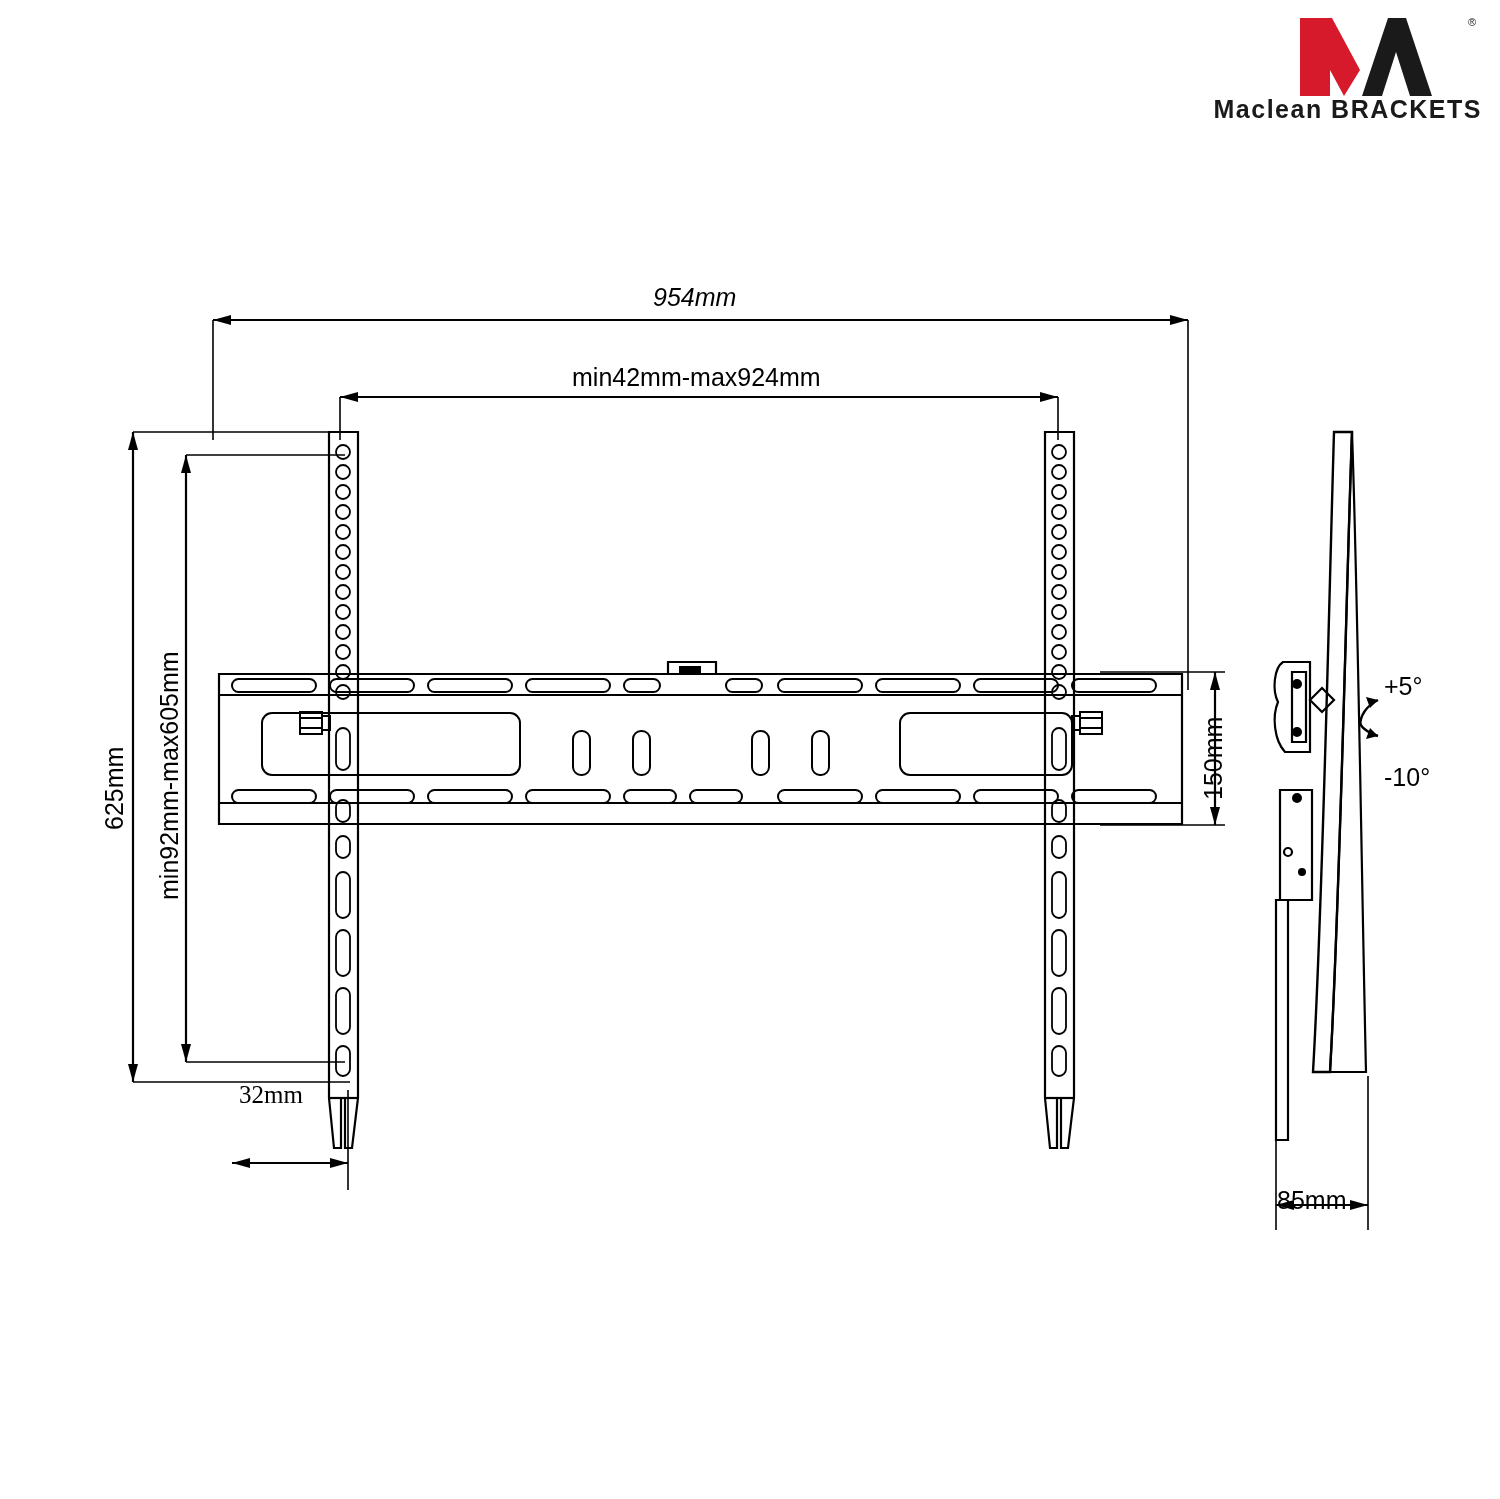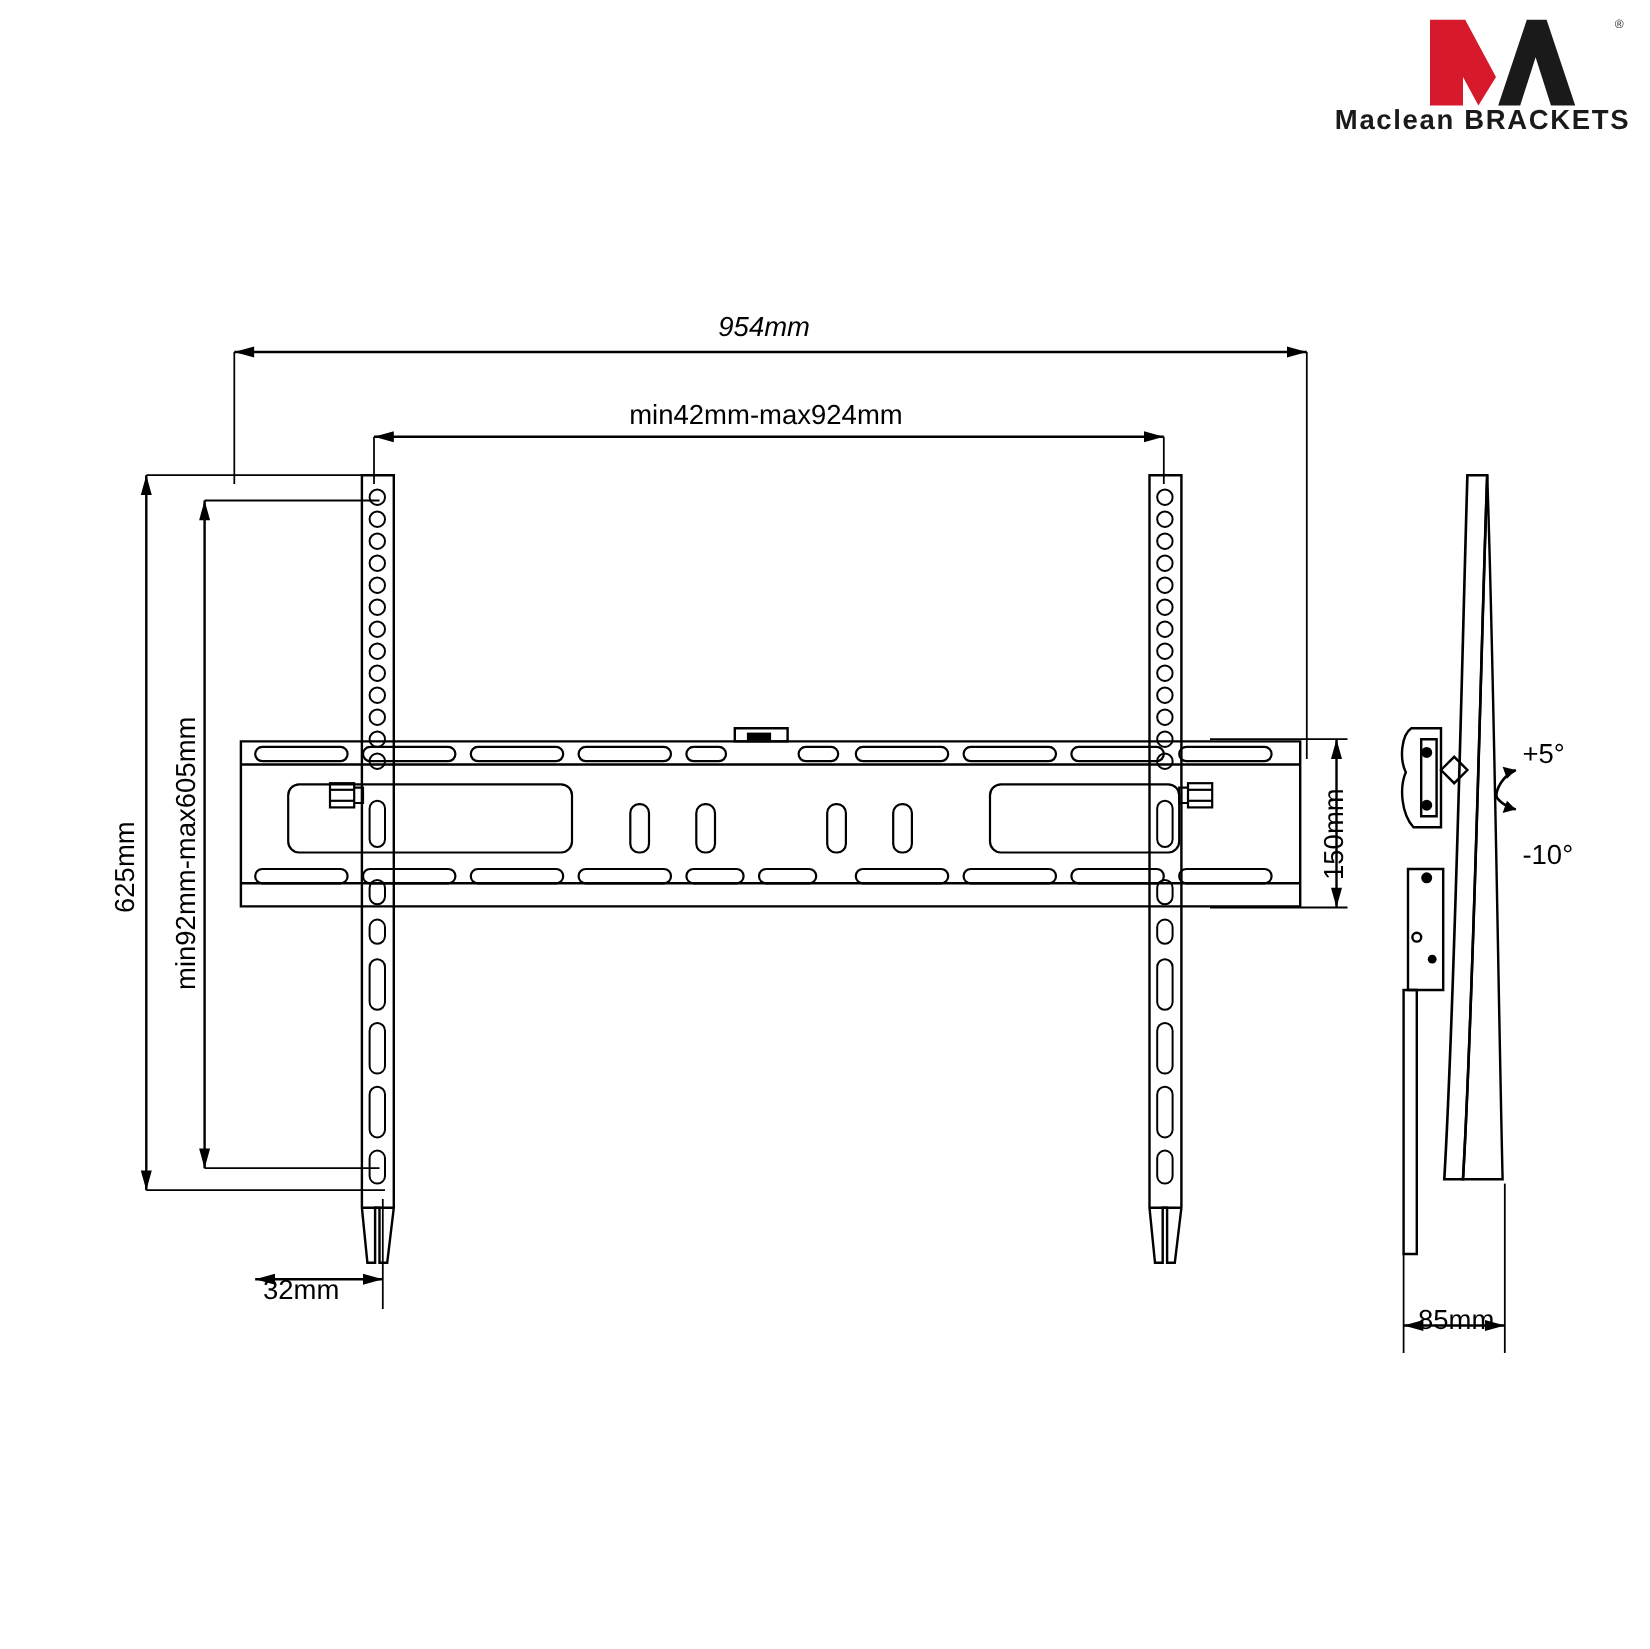--- a/index.html
+++ b/index.html
@@ -282,21 +282,21 @@
   <div class="dim-label" style="left:653px; top:283px;font-style:italic;">954mm</div>
 
   <div class="dim-label" style="left:536px; top:363px;margin-left:36px;">min42mm-max924mm</div>
 
   <div class="dim-label vert" style="left:100px; top:830px;">625mm</div>
 
   <div class="dim-label vert" style="left:155px; top:900px;">min92mm-max605mm</div>
 
   <div class="dim-label vert" style="left:1199px; top:800px;">150mm</div>
 
-  <div class="dim-label" style="left:239px; top:1159px;">32mm</div>
-
-  <div class="dim-label" style="left:1277px; top:1186px;margin-left:12px;">85mm</div>
+  <div class="dim-label" style="left:239px; top:1081px;font-family:Liberation Serif, serif;">32mm</div>
+
+  <div class="dim-label" style="left:1277px; top:1186px;">85mm</div>
 
   <div class="dim-label" style="left:1384px; top:672px;">+5°</div>
 
   <div class="dim-label" style="left:1384px; top:719px;margin-top:44px;">-10°</div>
 
 </div>
 
 </body></html>

